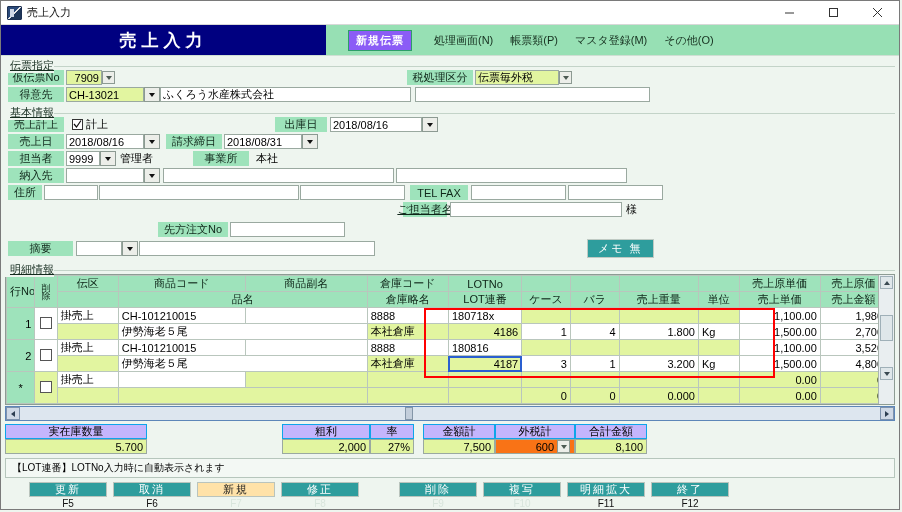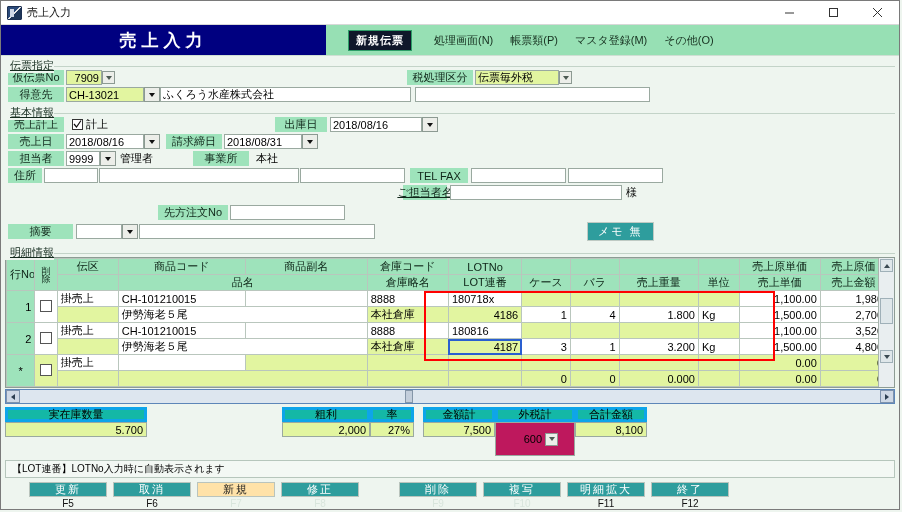--- a/index.html
+++ b/index.html
@@ -36,21 +36,21 @@
   .headbar{
     height:30px;background:#eef5ef;display:flex;align-items:stretch;flex:0 0 auto;
     border-bottom:1px solid #cfdfd3;
   }
   .bluebox{
     width:325px;background:#000080;color:#fff;display:flex;align-items:center;justify-content:center;
     font-size:17px;letter-spacing:5px;font-weight:bold;
   }
   .menuzone{flex:1;background:#97e0b4;display:flex;align-items:center;}
   .newslip{
-    background:#0f172a;color:#ffffff;font-size:11px;font-weight:bold;
+    background:#8b5cf6;color:#ffffff;font-size:11px;font-weight:bold;
     padding:2px 7px;margin-left:22px;margin-right:22px;border:1px solid #2e9e68;
     letter-spacing:1px;
   }
   .menuitem{font-size:11px;color:#16301f;margin-right:17px;white-space:nowrap;}
   
   .lbl{
     background:#9ee3bb;border:1px solid #9ee3bb;color:#10271a;
     display:inline-flex;align-items:center;justify-content:center;
     height:15px;padding:0 4px;box-sizing:border-box;font-size:11px;white-space:nowrap;
   }
@@ -110,21 +110,21 @@
     display:flex;align-items:center;justify-content:center;}
   .caret-l{width:0;height:0;border-top:3px solid transparent;border-bottom:3px solid transparent;border-right:4px solid #2d3f52;}
   .caret-r{width:0;height:0;border-top:3px solid transparent;border-bottom:3px solid transparent;border-left:4px solid #2d3f52;}
   .hstrack{flex:1;height:13px;background:#dde6ef;display:flex;align-items:center;}
   .hsthumb{width:8px;height:13px;background:#c3cedb;border:1px solid #8496a8;box-sizing:border-box;margin-left:385px;}
   
   .totals{display:flex;align-items:flex-start;margin:3px 4px 0 4px;}
   .tcol{display:flex;flex-direction:column;}
   .tcell{border:1px solid #9aa9a0;height:15px;box-sizing:border-box;display:flex;align-items:center;
     justify-content:flex-end;padding:0 3px;background:#e2f5a0;font-size:11px;}
-  .thead{background:#14b8a6;justify-content:center;border:3px solid #0ea5e9;}
+  .thead{background:#c4b5fd;justify-content:center;border:1px solid #0ea5e9;}
   
   .status{
     margin:4px 4px 0 4px;border:1px solid #b6c6bc;background:#f3f8f4;height:21px;
     display:flex;align-items:center;padding-left:6px;font-size:10px;
   }
   
   .fnbar{margin:4px 4px 0 4px;display:flex;align-items:flex-start;}
   .fnslot{display:flex;flex-direction:column;align-items:center;}
   .fnbtn{
     width:78px;height:15px;display:flex;align-items:center;justify-content:center;
@@ -244,20 +244,29 @@
       <span class="lbl" style="width:56px;">担当者</span>
       <span class="fld" style="width:34px;margin-left:2px;">9999</span>
       <span class="combo comboBig" style="width:16px;height:15px;">
           <i></i>
         </span>
       <span class="plain" style="margin-left:4px;">管理者</span>
       <span class="lbl" style="margin-left:40px;width:56px;">事業所</span>
       <span class="plain" style="margin-left:7px;">本社</span>
     </div>
 
+    <div class="row" style="margin-left:3px;">
+      <span class="lbl" style="width:56px;">納入先</span>
+      <span class="fld" style="width:78px;margin-left:2px;"></span>
+      <span class="combo comboBig" style="width:16px;height:15px;">
+          <i></i>
+        </span>
+      <span class="fld" style="width:231px;margin-left:3px;"></span>
+      <span class="fld" style="width:231px;margin-left:2px;"></span>
+    </div>
 
     <div class="row" style="margin-left:3px;">
       <span class="lbl" style="width:34px;">住所</span>
       <span class="fld" style="width:54px;margin-left:2px;"></span>
       <span class="fld" style="width:200px;margin-left:1px;"></span>
       <span class="fld" style="width:105px;margin-left:1px;"></span>
       <span class="lbl" style="margin-left:5px;width:58px;">TEL FAX</span>
       <span class="fld" style="width:95px;margin-left:3px;"></span>
       <span class="fld" style="width:95px;margin-left:2px;"></span>
     </div>
@@ -460,21 +469,21 @@
     <div class="tcol" style="width:44px;">
       <div class="tcell thead">率</div>
       <div class="tcell">27%</div>
     </div>
     <div class="tcol" style="width:72px;margin-left:9px;">
       <div class="tcell thead">金額計</div>
       <div class="tcell">7,500</div>
     </div>
     <div class="tcol" style="width:80px;">
       <div class="tcell thead">外税計</div>
-      <div class="tcell" style="background:#be185d;padding:16px;">
+      <div class="tcell" style="background:#f97316;padding:4px;">
         <span style="flex:1;text-align:right;padding-right:3px;">600</span>
         <span class="combo">
             <i></i>
           </span>
       </div>
     </div>
     <div class="tcol" style="width:72px;">
       <div class="tcell thead">合計金額</div>
       <div class="tcell">8,100</div>
     </div>

